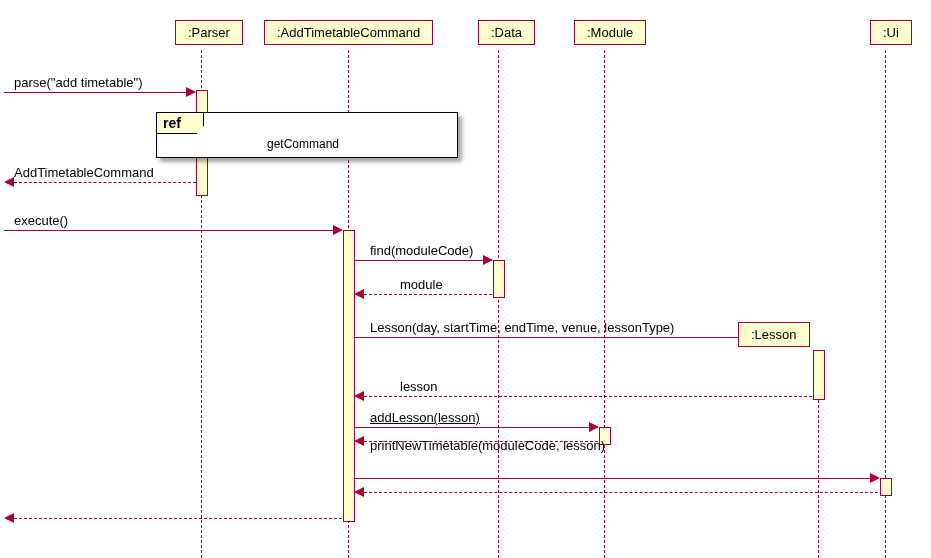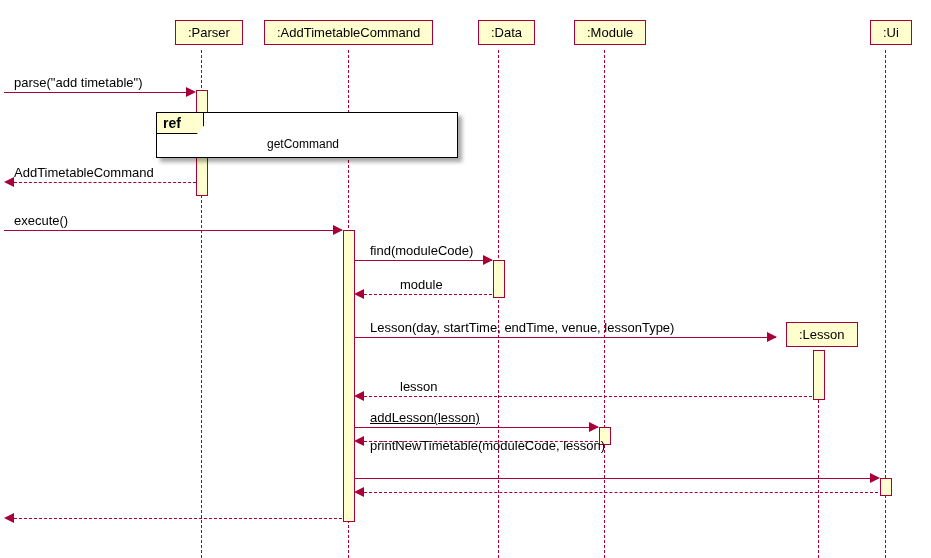--- a/index.html
+++ b/index.html
@@ -131,21 +131,21 @@
 <div class="arrow-line" style="left:354px;top:260px;width:138px;"></div>
 <div class="arrow-head right" style="left:483px;top:255px;"></div>
 
 <div class="msg-label" style="left:400px;top:277px;">module</div>
 <div class="arrow-line dashed" style="left:364px;top:294px;width:128px;"></div>
 <div class="arrow-head left" style="left:354px;top:289px;"></div>
 
 <div class="msg-label" style="left:370px;top:320px;">Lesson(day, startTime, endTime, venue, lessonType)</div>
 <div class="arrow-line" style="left:354px;top:337px;width:422px;"></div>
 <div class="arrow-head right" style="left:767px;top:332px;"></div>
-<div class="participant" style="left:786px;top:322px;text-align:center;">:Lesson</div>
+<div class="participant" style="left:738px;top:322px;text-align:center;">:Lesson</div>
 
 <div class="msg-label" style="left:400px;top:379px;">lesson</div>
 <div class="arrow-line dashed" style="left:364px;top:396px;width:448px;"></div>
 <div class="arrow-head left" style="left:354px;top:391px;"></div>
 
 <div class="msg-label" style="left:370px;top:410px;text-decoration:underline;">addLesson(lesson)</div>
 <div class="arrow-line" style="left:354px;top:427px;width:244px;"></div>
 <div class="arrow-head right" style="left:589px;top:422px;"></div>
 <div class="arrow-line dashed" style="left:364px;top:441px;width:234px;"></div>
 <div class="arrow-head left" style="left:354px;top:436px;"></div>

